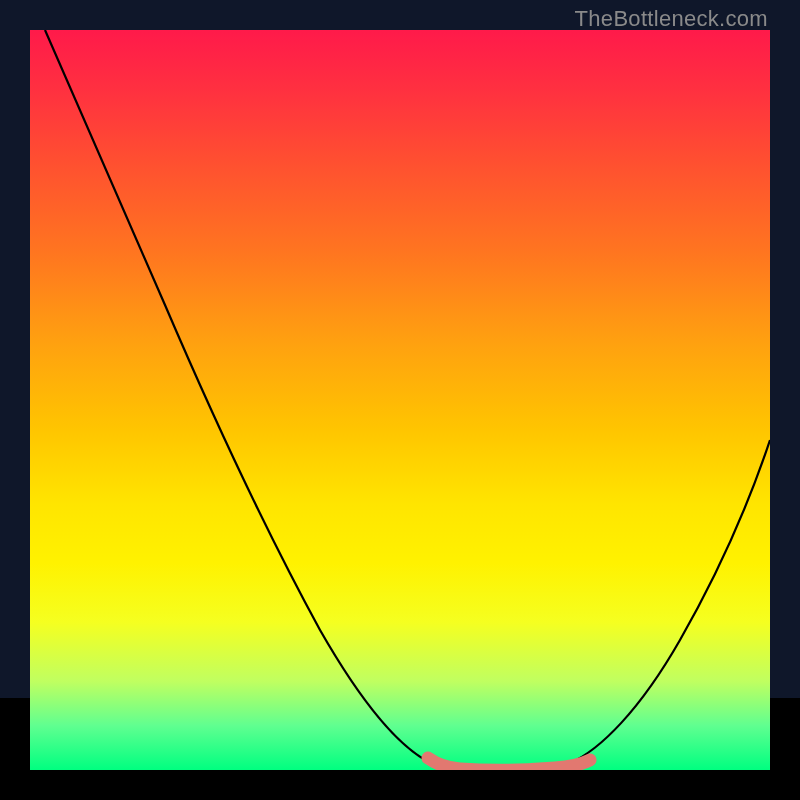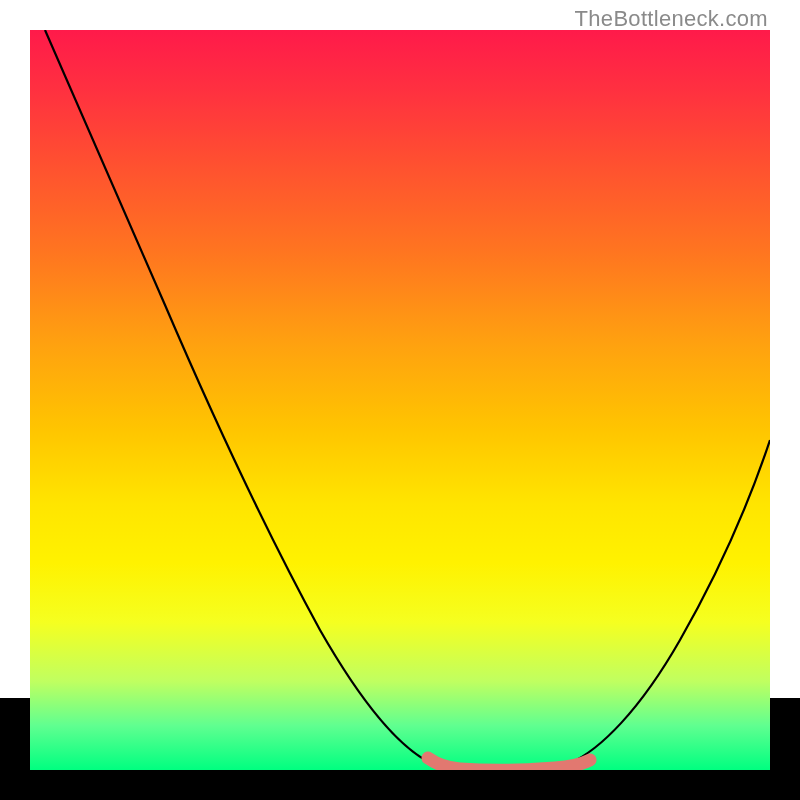--- a/index.html
+++ b/index.html
@@ -8,21 +8,21 @@
     background: #000;
     width: 800px;
     height: 800px;
     position: relative;
     font-family: Arial, sans-serif;
   }
   .container {
     width: 800px;
     height: 698px;
     position: relative;
-    background: #ffffff;
+    background: #0f172a;
   }
   .plot-area {
     position: absolute;
     left: 30px;
     top: 30px;
     width: 740px;
     height: 740px;
     background: linear-gradient(to bottom,
       #ff1a4a 0%,
       #ff3040 8%,

